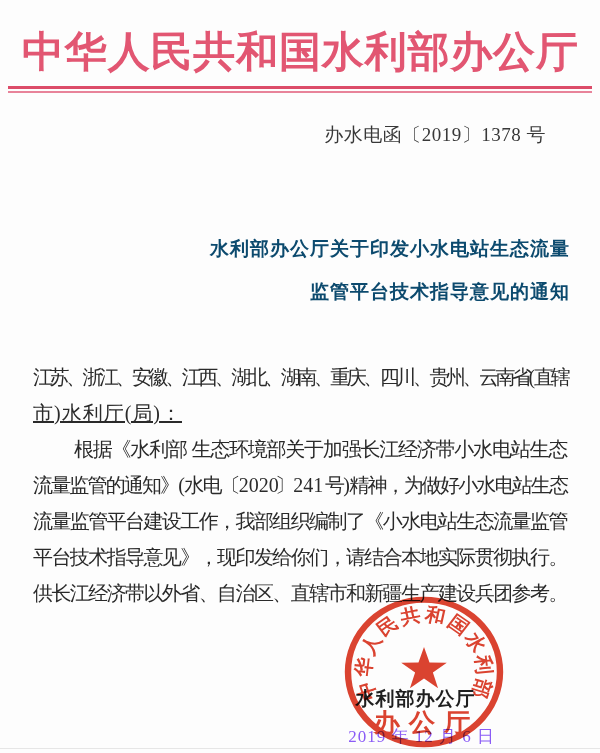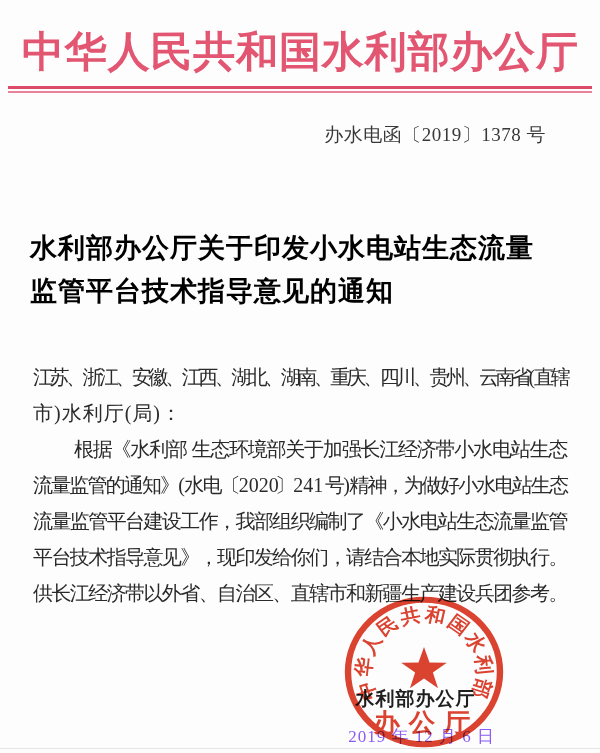--- a/index.html
+++ b/index.html
@@ -24,29 +24,29 @@
   .lh-title span{flex:0 1 auto;min-width:0;text-align:center;white-space:pre;}
   .rule{margin:6px 8px 0;}
   .rule-a{height:3px;background:var(--rule);}
   .rule-gap{height:2px;}
   .rule-b{height:2px;background:#e8839a;}
   .doc-no{
     margin-top:30px;padding-right:54px;text-align:right;
     font-size:19px;line-height:24px;color:#383838;letter-spacing:.5px;
   }
   
-  .title{margin:80px 30px 0;height:86px;text-align:left;
-    font-size:27px;line-height:43px;font-weight:700;color:#000000;}
+  .title{margin:80px 30px 0;height:86px;text-align:right;
+    font-size:19px;line-height:43px;font-weight:700;color:#0c4a6e;}
   .title span{display:block;letter-spacing:1px;}
   
   .body{margin:46px 33px 0;font-size:20px;color:var(--ink);}
   .jline{display:flex;justify-content:space-between;align-items:center;height:36px;}
   .jline span{flex:0 1 auto;min-width:0;text-align:center;white-space:pre;}
   .jline.indent::before{content:"";flex:0 0 auto;width:41px;}
-  .pline{height:36px;line-height:36px;letter-spacing:1px;}
+  .pline{height:36px;line-height:36px;letter-spacing:1px;text-decoration:underline;}
   
   .sig-org{position:absolute;left:300px;top:686px;width:231px;text-align:center;
     font-size:19px;letter-spacing:1px;color:#1f1f1f;font-weight:bold;}
   .sig-date{position:absolute;left:300px;top:725px;width:243px;text-align:center;
     font-size:17px;letter-spacing:1px;color:#8b5cf6;}
   .seal{position:absolute;left:344px;top:596px;width:160px;height:152px;
     mix-blend-mode:multiply;opacity:.93;}
   .seal text{font-family:"Liberation Serif","DejaVu Serif",serif;}
   .page-edge{position:absolute;left:0;bottom:4px;width:100%;height:1px;background:#e6e6e6;}
 </style>

